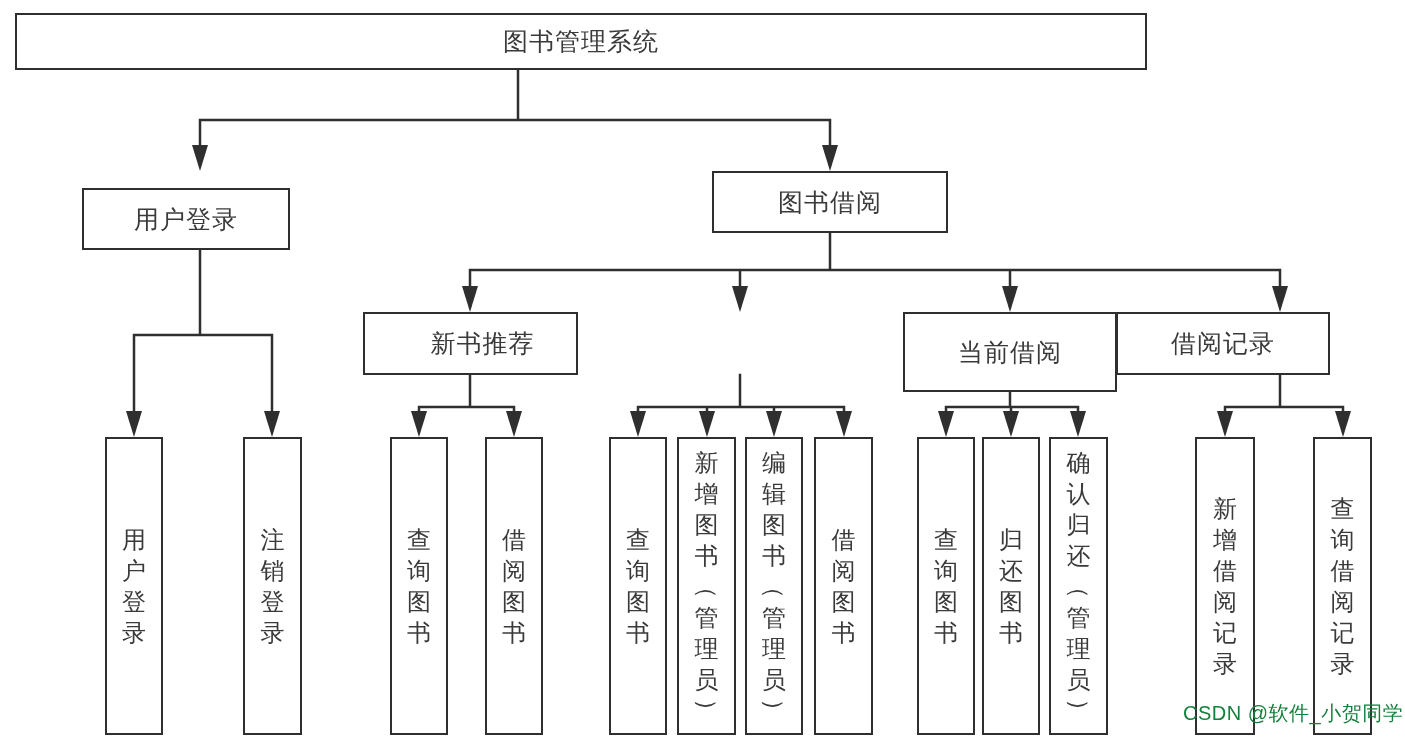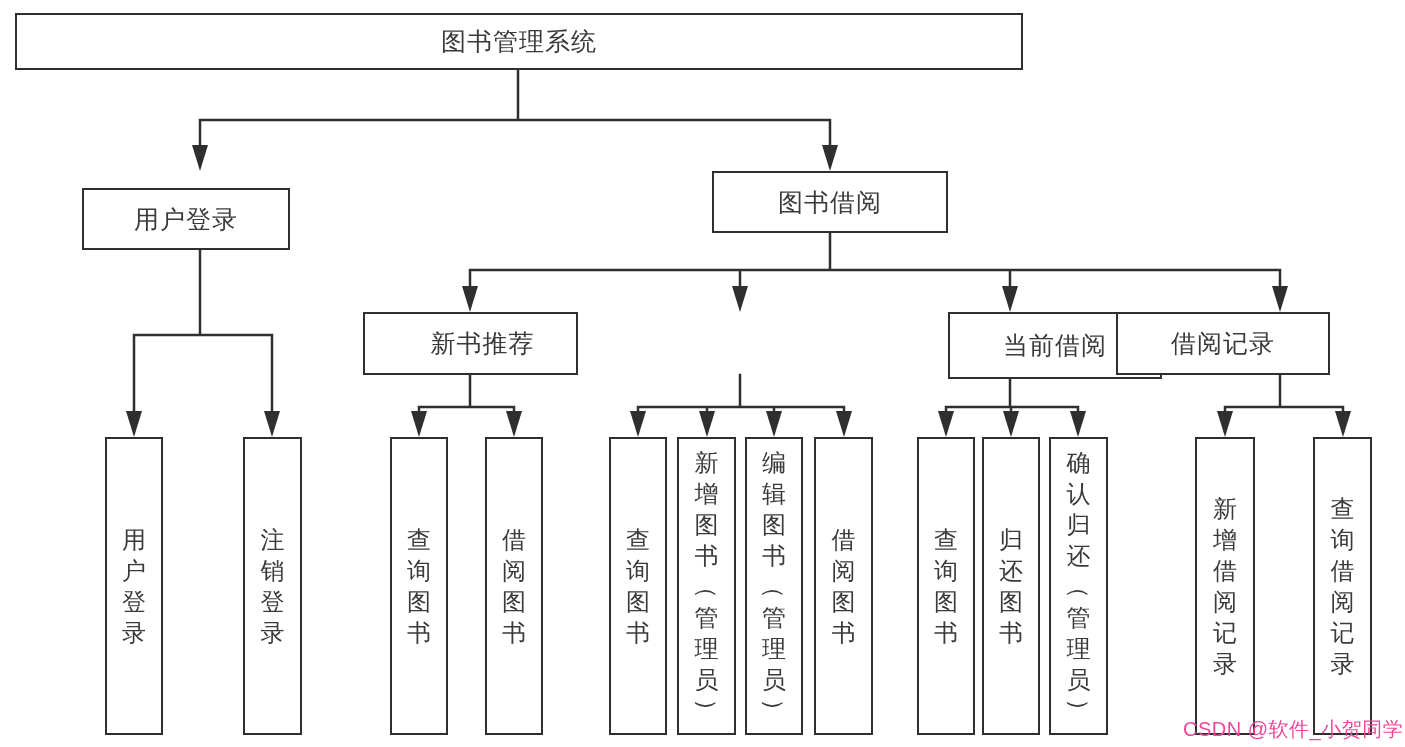--- a/index.html
+++ b/index.html
@@ -46,24 +46,24 @@
   .vnode span {
     display: block;
     height: 31px;
     line-height: 31px;
     text-align: center;
   }
   .vnode span.rot { transform: rotate(90deg); }
   .watermark {
     position: absolute;
     left: 1183px;
-    top: 716px;
+    top: 700px;
     font-size: 20px;
     letter-spacing: 0.5px;
-    color: #ec4899;
+    color: #15803d;
     z-index: 3;
     white-space: nowrap;
   }
 </style>
 </head>
 <body>
 
 <div class="canvas">
 
   <svg class="wires" viewBox="0 0 1405 747" xmlns="http://www.w3.org/2000/svg">
@@ -102,27 +102,27 @@
       <polygon points="766,411 782,411 774,437"></polygon>
       <polygon points="836,411 852,411 844,437"></polygon>
       <polygon points="938,411 954,411 946,437"></polygon>
       <polygon points="1003,411 1019,411 1011,437"></polygon>
       <polygon points="1070,411 1086,411 1078,437"></polygon>
       <polygon points="1217,411 1233,411 1225,437"></polygon>
       <polygon points="1335,411 1351,411 1343,437"></polygon>
     </g>
   </svg>
 
-  <div class="node" style="left:15px; top:13px; width:1008px; height:57px;">图书管理系统</div>
+  <div class="node" style="left:15px; top:13px; width:1132px; height:57px;">图书管理系统</div>
 
   <div class="node" style="left:82px; top:188px; width:208px; height:62px;">用户登录</div>
   <div class="node" style="left:712px; top:171px; width:236px; height:62px;">图书借阅</div>
 
   <div class="node" style="left:363px; top:312px; width:215px; height:63px;padding-left:24px;">新书推荐</div>
-  <div class="node" style="left:948px; top:312px; width:214px; height:67px;">当前借阅</div>
+  <div class="node" style="left:903px; top:312px; width:214px; height:80px;">当前借阅</div>
   <div class="node" style="left:1116px; top:312px; width:214px; height:63px;">借阅记录</div>
 
   <div class="vnode" style="left:105px; top:437px; width:58px; height:298px;">
       <span>用</span>
       <span>户</span>
       <span>登</span>
       <span>录</span>
     </div>
   <div class="vnode" style="left:243px; top:437px; width:59px; height:298px;">
       <span>注</span>

